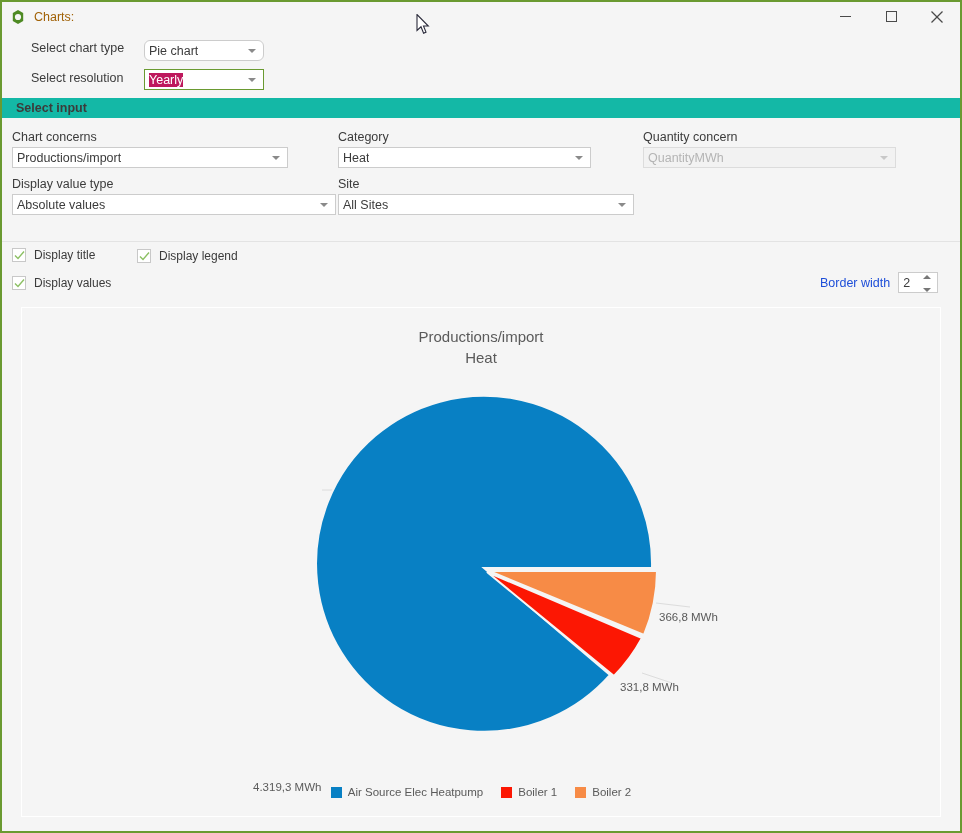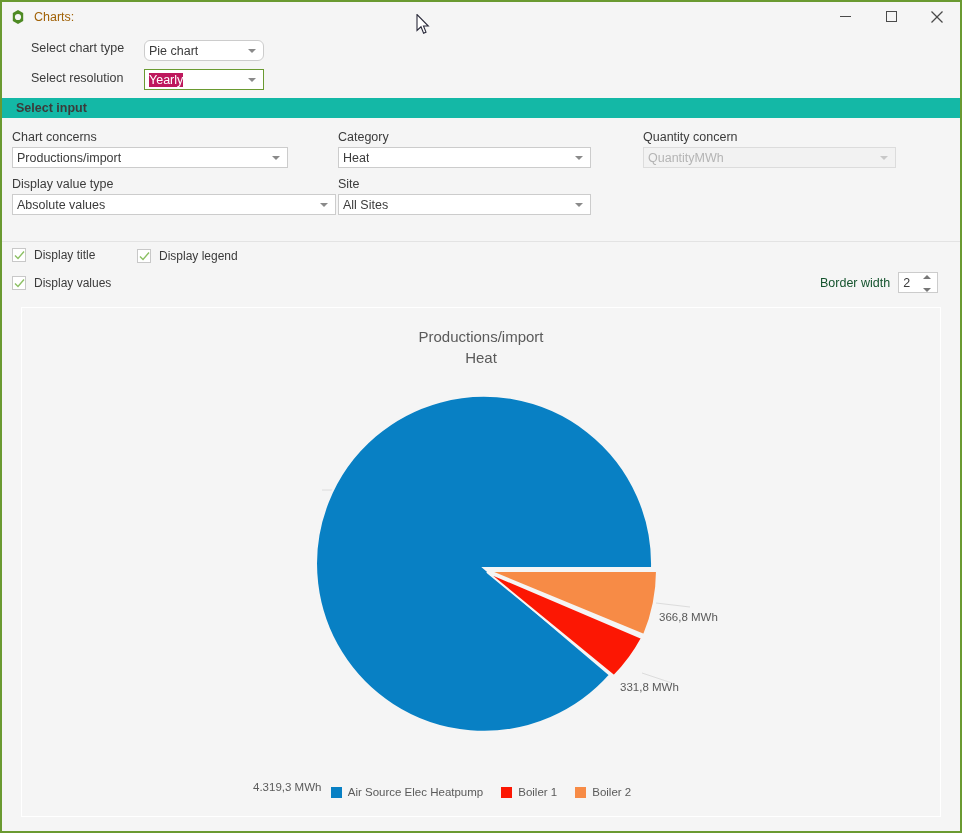--- a/index.html
+++ b/index.html
@@ -183,21 +183,21 @@
     white-space: nowrap;
   }
 
   .spin-wrap {
     position: absolute;
     display: flex;
     align-items: center;
   }
   .spin-label {
     font-size: 12.5px;
-    color: #14532d;
+    color: #1d4ed8;
     margin-right: 8px;
   }
   .spinner {
     box-sizing: border-box;
     width: 40px; height: 21px;
     background: #ffffff;
     border: 1px solid #cccccc;
     position: relative;
     display: flex;
     align-items: center;
@@ -364,21 +364,21 @@
     <div class="field" style="left:336px; top:8px; width:253px;">
       <span class="fl">Category</span>
       <div class="combo" style="width:253px;">
         <span class="combo-text">Heat</span>
         <span class="arrow"></span>
       </div>
     </div>
 
     <div class="field" style="left:336px; top:55px; width:253px;">
       <span class="fl">Site</span>
-      <div class="combo" style="width:253px;text-align:right;">
+      <div class="combo" style="width:296px;text-align:right;">
         <span class="combo-text">All Sites</span>
         <span class="arrow"></span>
       </div>
     </div>
 
     <div class="field" style="left:641px; top:8px; width:253px;">
       <span class="fl">Quantity concern</span>
       <div class="combo disabled" style="width:253px;">
         <span class="combo-text">QuantityMWh</span>
         <span class="arrow"></span>

